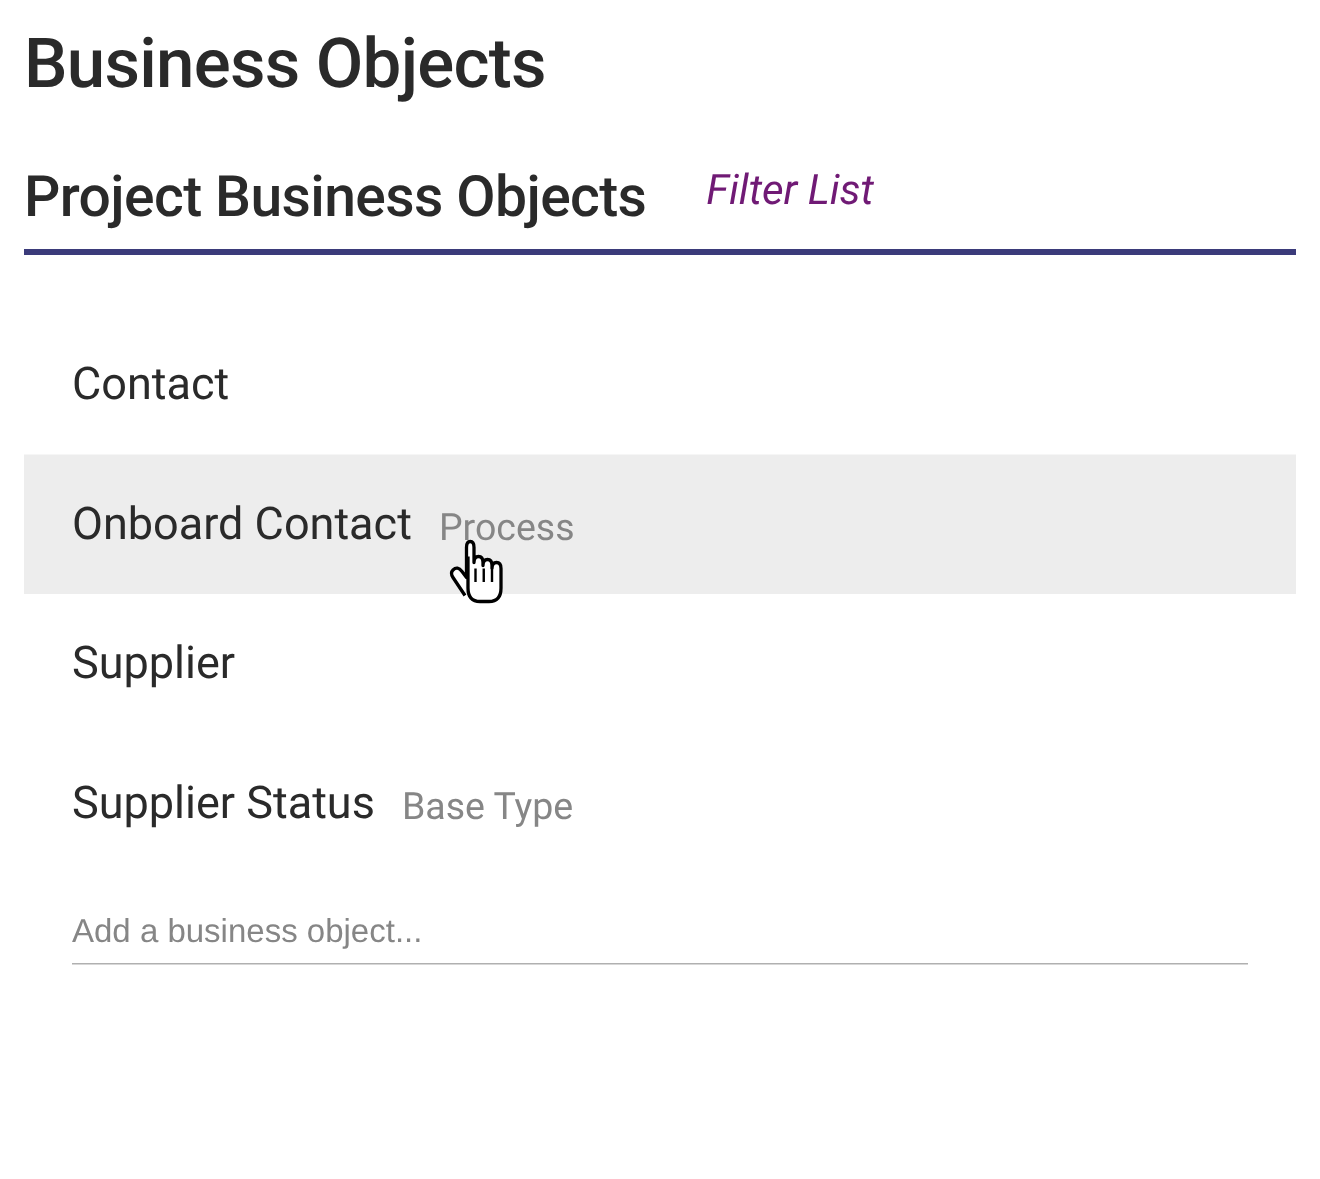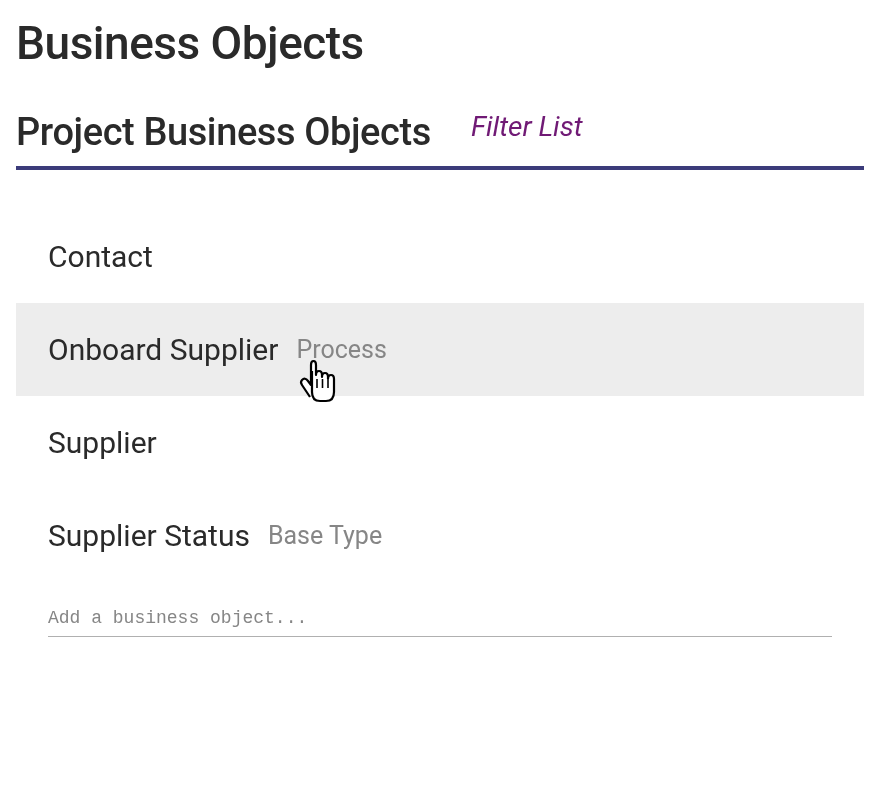--- a/index.html
+++ b/index.html
@@ -38,21 +38,21 @@
       font-size: 28px;
       font-style: italic;
       color: #701a75;
       cursor: pointer;
     }
     .list-container {
       padding-left: 0;
     }
     .list-item {
       display: flex;
-      align-items: center;
+      align-items: flex-end;
       gap: 18px;
       padding: 29px 32px;
       cursor: pointer;
       position: relative;
     }
     .list-item.hovered {
       background: #ededed;
     }
     .item-label {
       font-size: 30px;
@@ -64,27 +64,26 @@
       font-weight: 400;
       color: #868686;
     }
     .add-input-container {
       padding: 18px 32px 0 32px;
     }
     .add-input {
       width: 100%;
       border: none;
       border-bottom: 1px solid #b0b0b0;
-      font-size: 18px;
+      font-size: 22px;
       font-weight: 400;
       color: #4c1d95;
       padding: 8px 0;
       background: transparent;
       outline: none;
-      font-family: Liberation Mono, monospace;
     }
     .add-input::placeholder {
       color: #868686;
     }
     .cursor-icon {
       position: absolute;
       left: 282px;
       top: 56px;
       pointer-events: none;
     }
@@ -100,21 +99,21 @@
 </div>
 
 <div class="list-container">
 
   <div class="list-item">
     <span class="item-label">Contact</span>
   </div>
 
 
   <div class="list-item hovered">
-    <span class="item-label">Onboard Supplier</span>
+    <span class="item-label">Onboard Contact</span>
     <span class="item-subtype">Process</span>
     <span class="cursor-icon">
       <svg width="44" height="50" viewBox="0 0 44 50">
         <path d="M 14 12
                  L 14 33
                  Q 14 42 22 42
                  L 28 42
                  Q 36 42 36 33
                  L 36 20
                  Q 36 16 33 16

